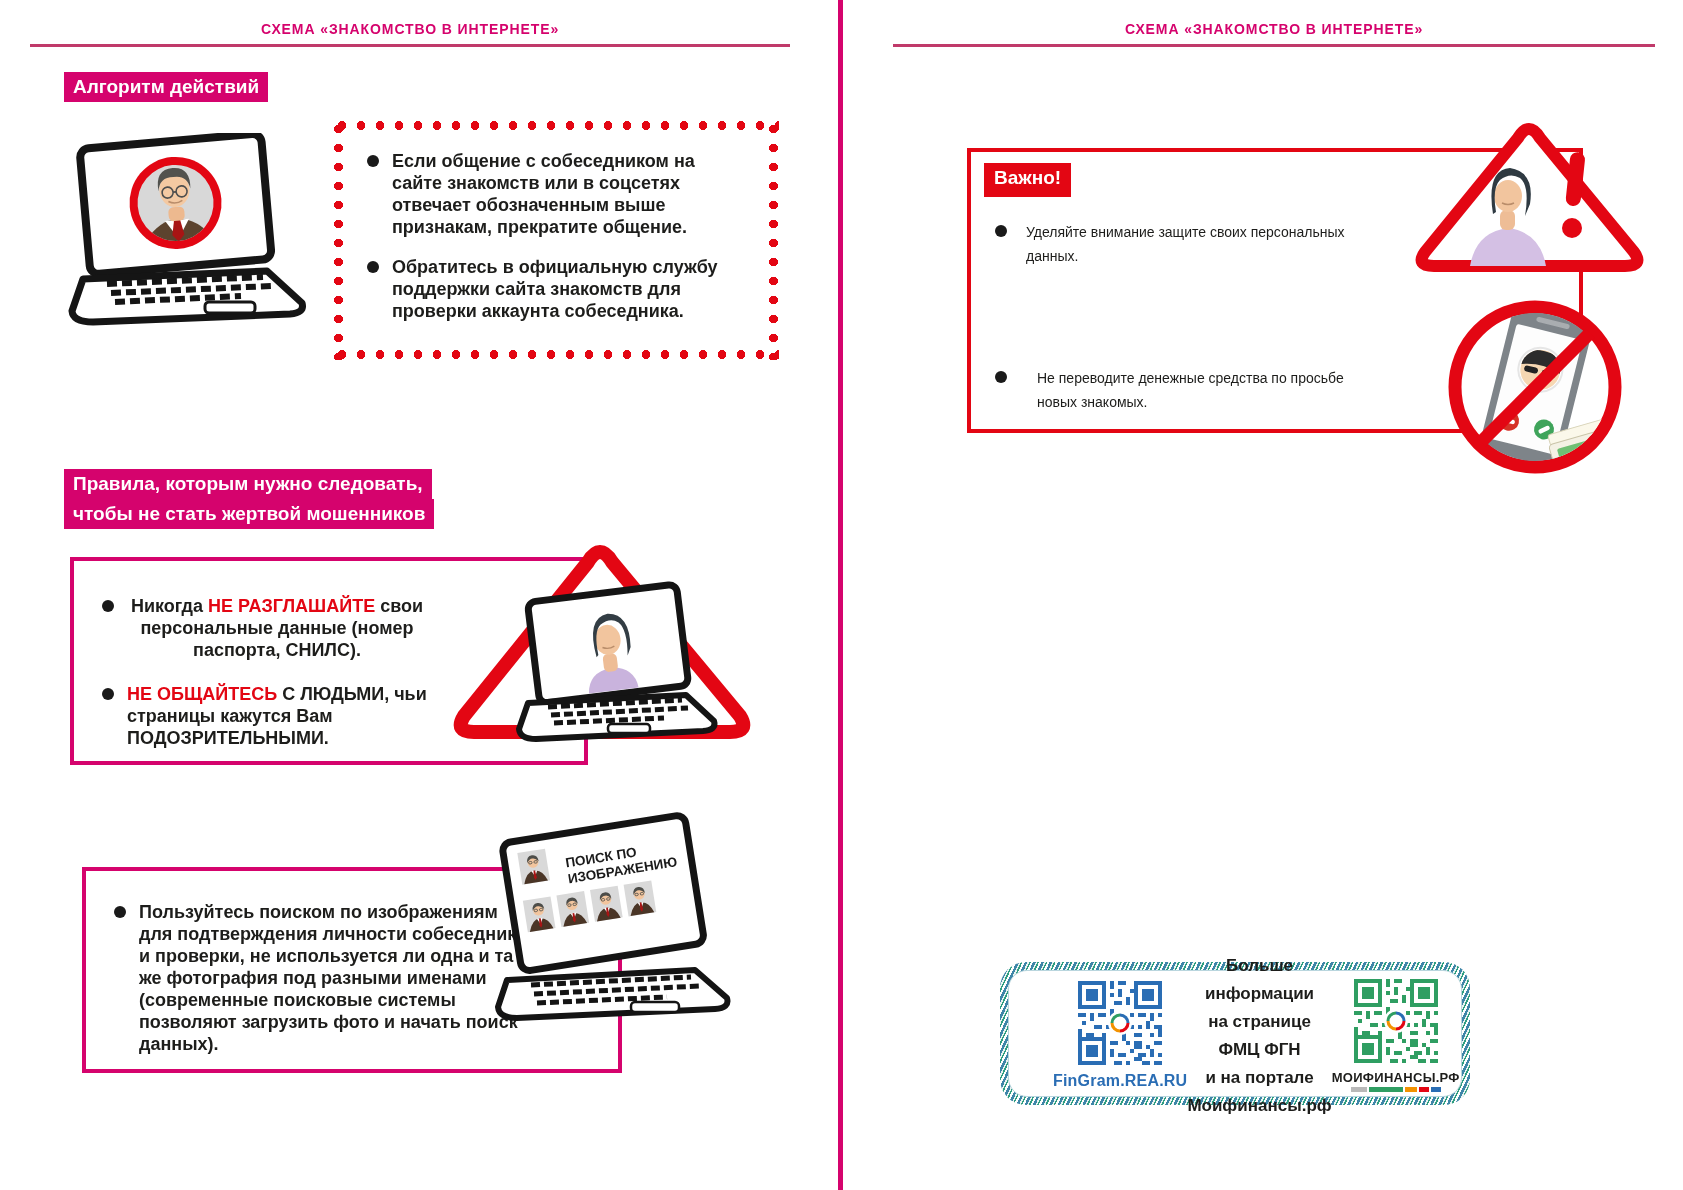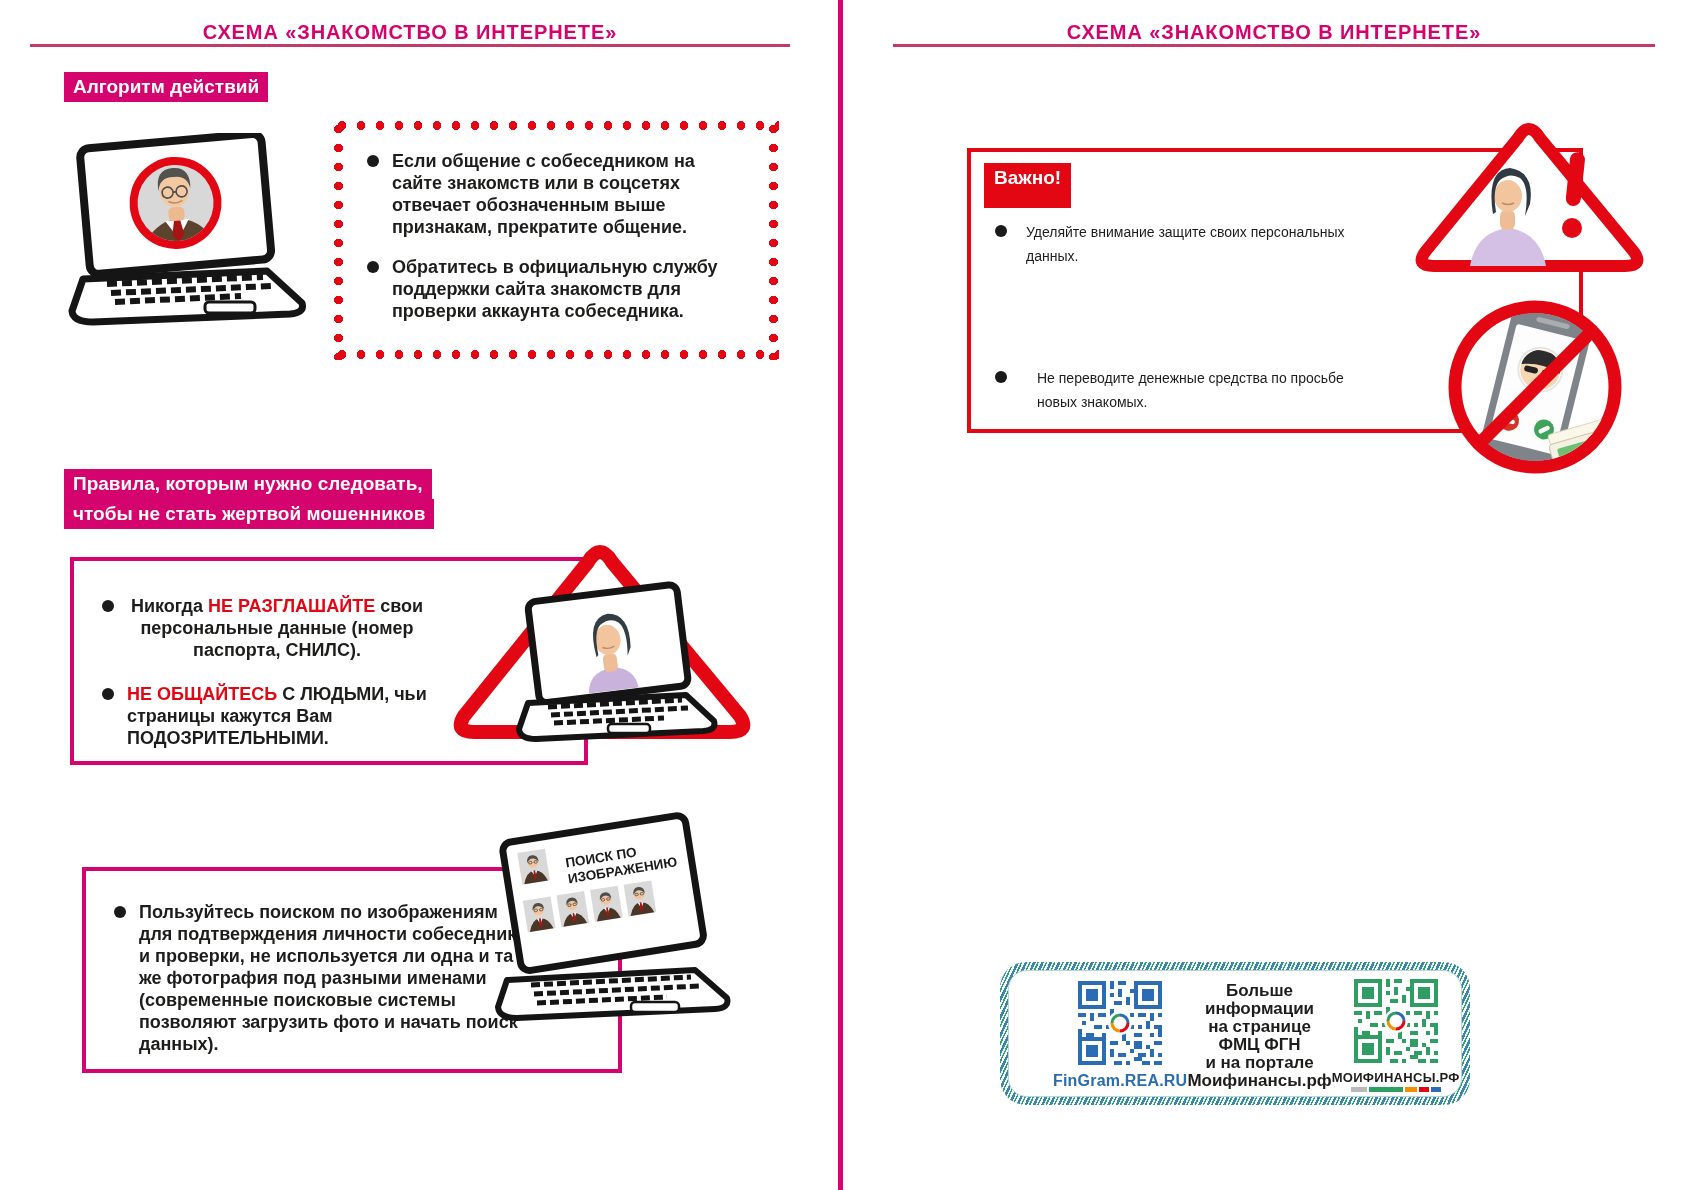--- a/index.html
+++ b/index.html
@@ -1,28 +1,28 @@
 <!DOCTYPE html>
 <html><head>
 <meta charset="utf-8">
 <style>
   html,body{margin:0;padding:0;background:#fff;}
   .canvas{position:relative;width:1683px;height:1190px;background:#fff;overflow:hidden;
           font-family:"Liberation Sans", sans-serif;color:#1d1d1b;}
   .abs{position:absolute;}
   
-  .hdr{position:absolute;top:21px;text-align:center;font-weight:bold;font-size:20px;
+  .hdr{position:absolute;top:21px;text-align:center;font-weight:bold;font-size:14px;
        letter-spacing:.9px;color:#d5036d;}
   .hdr-line{position:absolute;top:44px;height:2.5px;background:#c03a6a;}
   .divider{position:absolute;left:838px;top:0;width:5px;height:1190px;background:#d5036d;}
   
   .label-magenta{display:inline-block;background:#d5036d;color:#fff;font-weight:bold;
        font-size:19px;line-height:23px;padding:3px 9px 4px 9px;}
   .label-red{display:inline-block;background:#e30613;color:#fff;font-weight:bold;
-       font-size:19px;line-height:23px;padding:3px 10px 19px 10px;}
+       font-size:19px;line-height:23px;padding:3px 10px 8px 10px;}
   
   .box-magenta{position:absolute;border:4px solid #d5036d;background:#fff;}
   .box-red{position:absolute;border:4px solid #e30613;background:#fff;}
   
   .dotted-box{position:absolute;}
   .dot-h{position:absolute;left:0;right:0;height:11px;background-repeat:repeat-x;
        background-size:19px 11px;
        background-image:radial-gradient(circle 4.5px at 9px 5.5px,#e30613 97%,transparent 100%);}
   .dot-v{position:absolute;top:0;bottom:0;width:11px;background-repeat:repeat-y;
        background-size:11px 19px;
@@ -38,21 +38,21 @@
   .rules-title{position:absolute;display:flex;flex-direction:column;align-items:flex-start;}
   
   .qr-panel{position:absolute;border-radius:26px;padding:8px;
        background:repeating-linear-gradient(115deg,#3e86a8 0 2.5px,#eaf4f1 2.5px 4px,#2f9e82 4px 5.5px,#fff 5.5px 7.5px);}
   .qr-inner{position:relative;width:100%;height:100%;background:#fff;border-radius:19px;
        border:1.5px solid #b9d6de;box-sizing:border-box;
        display:flex;align-items:center;justify-content:space-between;padding:14px 26px 10px 44px;}
   .qr-block{display:flex;flex-direction:column;align-items:center;gap:7px;}
   .qr-label-blue{font-weight:bold;font-size:16px;letter-spacing:.2px;color:#2a6db4;}
   .qr-label-black{font-weight:bold;font-size:13px;letter-spacing:.3px;color:#1d1d1b;}
-  .qr-info{text-align:center;font-weight:bold;font-size:17px;line-height:18px;color:#1d1d1b;}
+  .qr-info{text-align:center;font-weight:bold;font-size:17px;line-height:28px;color:#1d1d1b;}
   .color-bar{display:flex;gap:2px;height:5px;margin-top:2px;}
   .color-bar span{display:block;height:5px;}
   svg text{font-family:"Liberation Sans", sans-serif;}
 </style>
 </head>
 <body>
 
 <div class="canvas">
 
   <svg width="0" height="0" style="position:absolute" aria-hidden="true">

